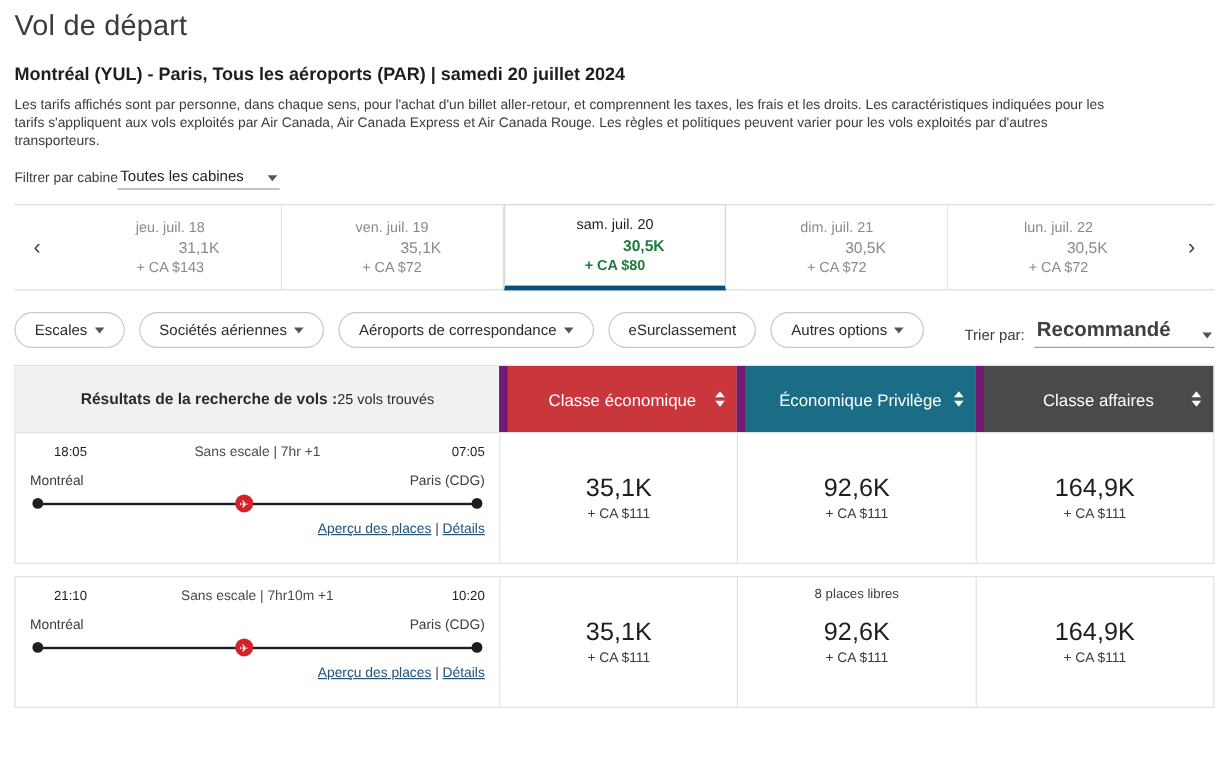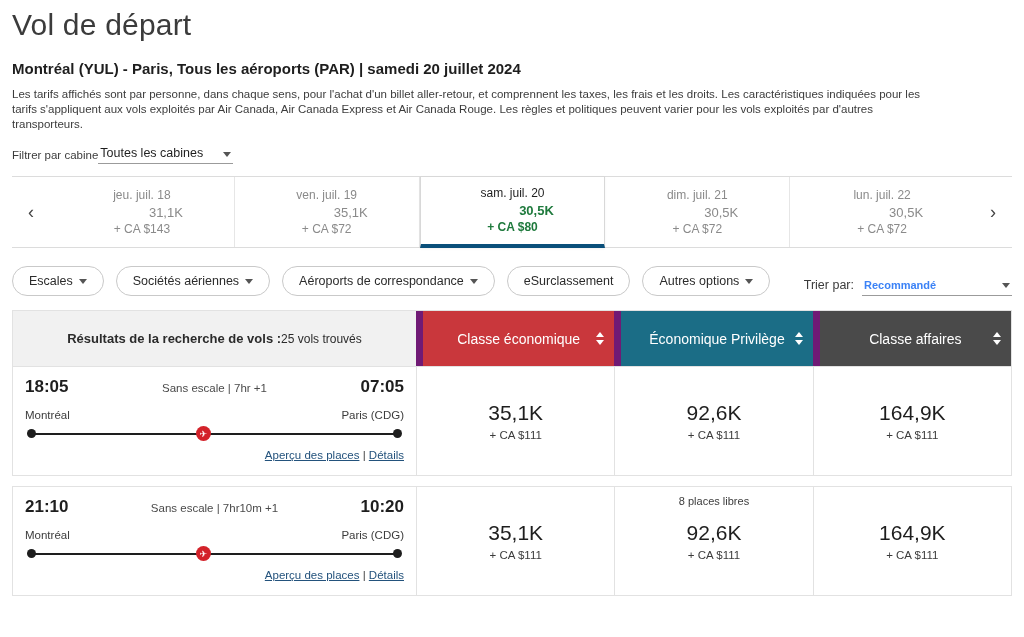--- a/index.html
+++ b/index.html
@@ -7,21 +7,21 @@
     margin: 0; padding: 0;
     width: 1024px; height: 637px;
     background: #ffffff;
     font-family: "Liberation Sans", sans-serif;
     color: #2b2b2b;
     overflow: hidden;
   }
   .page { width: 1024px; height: 637px; position: relative; padding: 0 12px; }
 
   h1.title {
-    font-size: 30px;
+    font-size: 24px;
     font-weight: 400;
     color: #3b3b3b;
     margin: 8px 0 18px 0;
     letter-spacing: .2px;
   }
   .route {
     font-size: 15px;
     font-weight: bold;
     color: #1e1e1e;
     margin: 0 0 10px 0;
@@ -129,23 +129,23 @@
   .sort-wrap {
     margin-left: auto;
     display: flex; align-items: flex-end; gap: 8px;
   }
   .sort-wrap .sort-label { font-size: 12.5px; color: #3c3c3c; padding-bottom: 4px; }
   .sort-select {
     position: relative;
     border-bottom: 1px solid #9b9b9b;
     width: 150px;
     padding: 0 18px 4px 2px;
-    font-size: 11px;
+    font-size: 17px;
     font-weight: bold;
-    color: #3b82f6;
+    color: #404040;
     cursor: pointer;
   }
   .sort-select .caret {
     position: absolute; right: 2px; bottom: 7px;
     width: 0; height: 0;
     border-left: 4px solid transparent;
     border-right: 4px solid transparent;
     border-top: 5px solid #555;
   }
 
@@ -199,21 +199,21 @@
   }
   .flight-info {
     flex: 0 0 403px;
     padding: 10px 12px 8px 12px;
     position: relative;
   }
   .fi-top {
     display: flex; align-items: baseline; justify-content: space-between;
     margin-bottom: 12px;
   }
-  .fi-time { font-size: 17px; font-weight: bold; color: #1e1e1e; }
+  .fi-time { font-size: 11px; font-weight: normal; color: #1e1e1e; margin-left: 20px; }
   .fi-stops { font-size: 11.5px; color: #4a4a4a; }
   .fi-cities {
     display: flex; justify-content: space-between;
     font-size: 11.5px; color: #3c3c3c;
     margin-bottom: 6px;
   }
   .fi-line {
     position: relative;
     height: 14px;
     margin: 0 2px 8px 2px;

